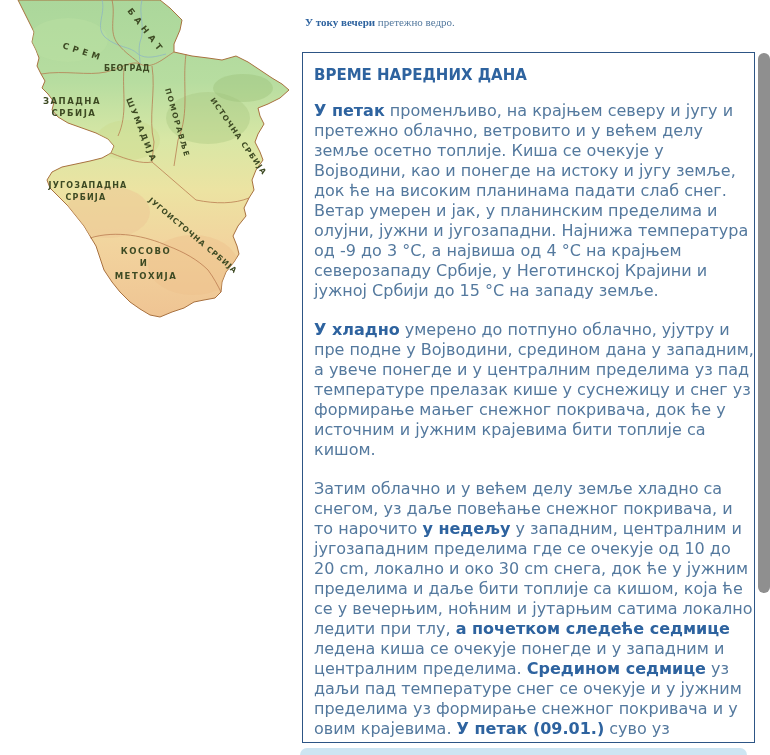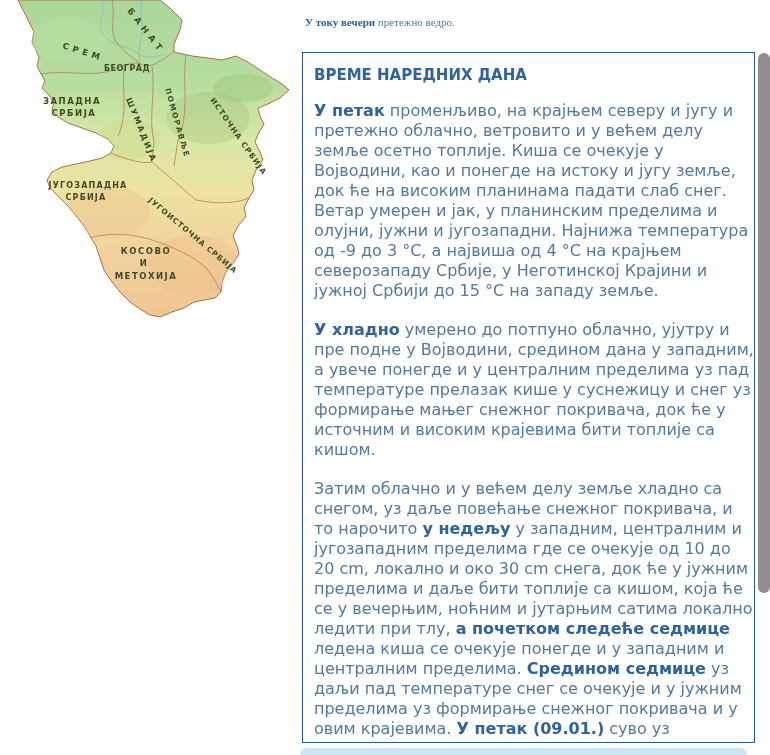--- a/index.html
+++ b/index.html
@@ -93,21 +93,21 @@
 
   <div class="intro">
     <b>У току вечери</b><span> претежно ведро.</span>
   </div>
 
   <div class="forecast-box">
     <h2>ВРЕМЕ НАРЕДНИХ ДАНА</h2>
 
     <p><b>У петак</b><span> променљиво, на крајњем северу и југу и претежно облачно, ветровито и у већем делу земље осетно топлије. Киша се очекује у Војводини, као и понегде на истоку и југу земље, док ће на високим планинама падати слаб снег. Ветар умерен и јак, у планинским пределима и олујни, јужни и југозападни. Најнижа температура од -9 до 3 °C, а највиша од 4 °C на крајњем северозападу Србије, у Неготинској Крајини и јужној Србији до 15 °C на западу земље.</span></p>
 
-    <p><b>У хладно</b><span> умерено до потпуно облачно, ујутру и пре подне у Војводини, средином дана у западним, а увече понегде и у централним пределима уз пад температуре прелазак кише у суснежицу и снег уз формирање мањег снежног покривача, док ће у источним и високим крајевима бити топлије са кишом.</span></p>
+    <p><b>У хладно</b><span> умерено до потпуно облачно, ујутру и пре подне у Војводини, средином дана у западним, а увече понегде и у централним пределима уз пад температуре прелазак кише у суснежицу и снег уз формирање мањег снежног покривача, док ће у источним и јужним крајевима бити топлије са кишом.</span></p>
 
     <p><span>Затим облачно и у већем делу земље хладно са снегом, уз даље повећање снежног покривача, и то нарочито </span><b>у недељу</b><span> у западним, централним и југозападним пределима где се очекује од 10 до 20 cm, локално и око 30 cm снега, док ће у јужним пределима и даље бити топлије са кишом, која ће се у вечерњим, ноћним и јутарњим сатима локално ледити при тлу, </span><b>а почетком следеће седмице</b><span> ледена киша се очекује понегде и у западним и централним пределима. </span><b>Средином седмице</b><span> уз даљи пад температуре снег се очекује и у јужним пределима уз формирање снежног покривача и у овим крајевима. </span><b>У петак (09.01.)</b><span> суво уз делимично разведравање.</span></p>
   </div>
 
   <div class="scroll-thumb"></div>
 
   <div class="bottom-strip"></div>
 
 </div>
 

